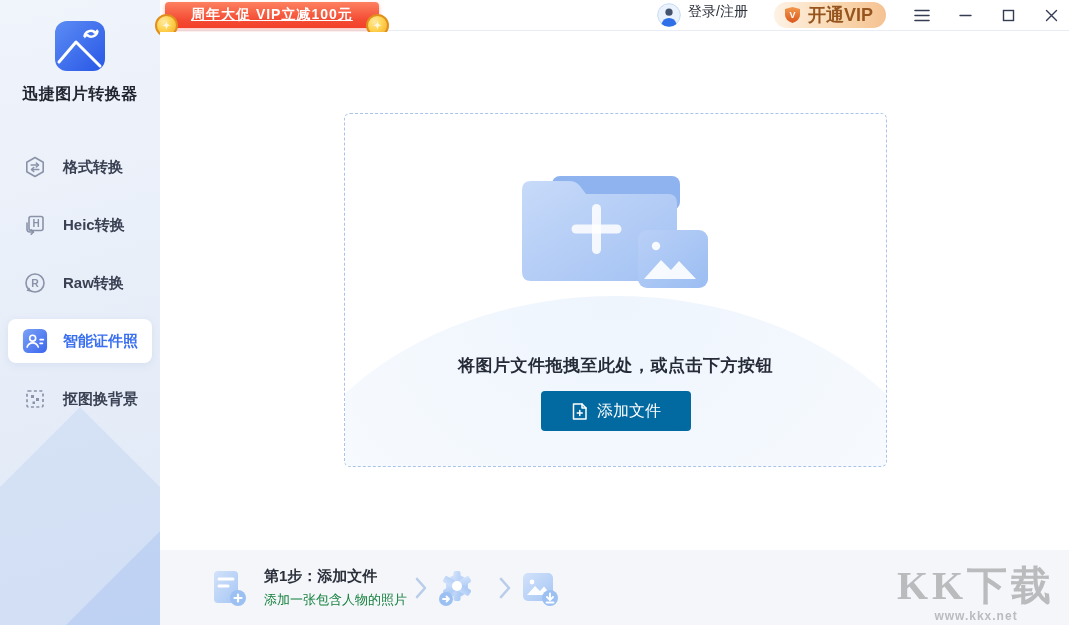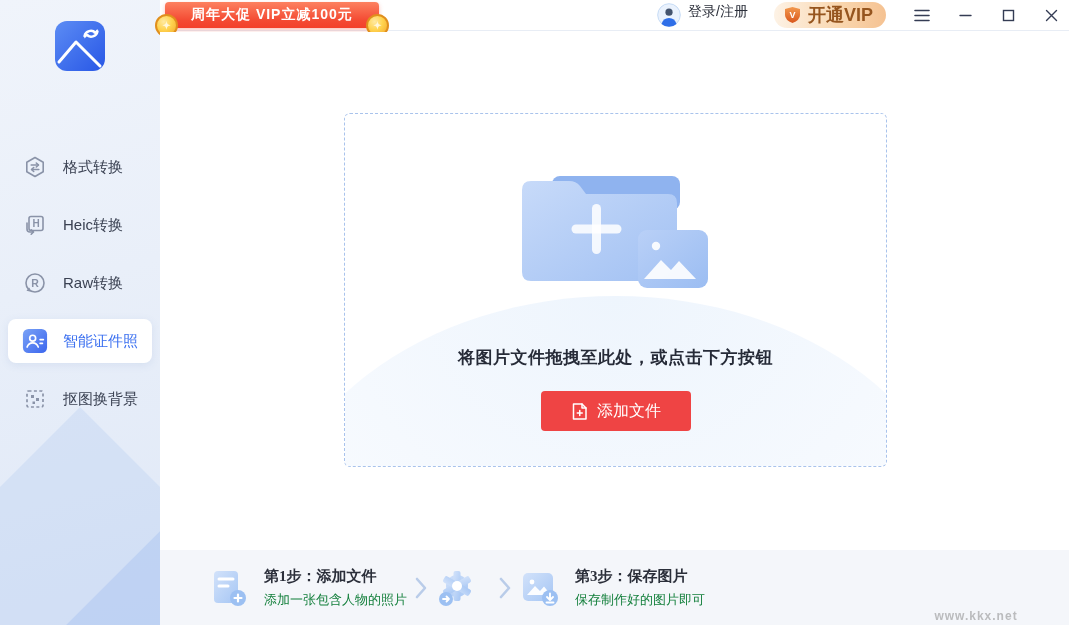--- a/index.html
+++ b/index.html
@@ -13,32 +13,32 @@
     background:rgba(183,205,240,.35); transform:rotate(45deg); }
   .sb-shape2 { position:absolute; left:60px; bottom:-190px; width:260px; height:260px;
     background:rgba(160,190,238,.38); transform:rotate(45deg); }
   .logo { position:absolute; left:54px; top:20px; width:52px; height:52px; }
   .app-title { position:absolute; left:0; top:84px; width:160px; text-align:center;
     font-size:16px; font-weight:bold; color:#20242f; letter-spacing:.5px; }
   .menu { position:absolute; left:0; top:145px; width:160px; }
   .menu-item { position:relative; height:44px; margin:0 8px 14px 8px; display:flex;
     align-items:center; padding-left:14px; border-radius:8px; cursor:pointer; }
   .menu-item .mi-icon { width:26px; height:26px; display:flex; align-items:center; justify-content:center; }
-  .menu-item .mi-label { margin-left:15px; font-size:15px; color:#3a4152; }
+  .menu-item .mi-label { margin-left:15px; font-size:15px; color:#3a4152;font-weight:bold; }
   .menu-item.selected { background:#fff; box-shadow:0 2px 8px rgba(90,120,180,.12); }
   .menu-item.selected .mi-label { color:#3a6ff0; }
 
   
   .topbar { position:absolute; left:160px; top:0; width:909px; height:31px; background:#fff;
     border-bottom:1px solid #e8edf5; display:flex; align-items:center; }
   .promo { position:relative; margin-left:5px; height:26px; padding:0 26px; display:flex;
     align-items:center; border-radius:4px;
     background:linear-gradient(180deg,#fd8160 0%,#f44b33 70%,#f3402a 100%);
     box-shadow:0 2px 4px rgba(244,75,51,.35); cursor:pointer; }
-  .promo-text { color:#fff; font-size:14px; font-weight:bold; letter-spacing:1px; white-space:nowrap; }
+  .promo-text { color:#fff; font-size:14px; font-weight:bold; letter-spacing:1px; white-space:nowrap;text-decoration:underline; }
   .coin { position:absolute; width:23px; height:23px; border-radius:50%;
     background:radial-gradient(circle at 35% 30%,#ffe9a0 0%,#ffd34e 45%,#f2a52b 100%);
     border:2px solid #e08f1d; display:flex; align-items:center; justify-content:center;
     color:#fff7dc; font-size:10px; font-weight:bold; }
   .coin-l { left:-10px; bottom:-9px; }
   .coin-r { right:-10px; bottom:-9px; }
   .topbar-right { margin-left:auto; display:flex; align-items:center; height:100%; }
   .login { display:flex; align-items:flex-start; cursor:pointer; }
   .avatar { width:24px; height:24px; margin-right:7px; }
   .login-label { font-size:14px; color:#2b2f3a; }
@@ -53,35 +53,35 @@
   .winctl:last-child { margin-right:8px; }
 
   
   .content { position:absolute; left:160px; top:32px; width:909px; height:518px; background:#fff; }
   .dropzone { position:absolute; left:184px; top:81px; width:543px; height:354px;
     border:1px dashed #a9c3ec; border-radius:6px; background:#fff; overflow:hidden; cursor:pointer; }
   .hill { position:absolute; left:-15%; top:182px; width:130%; height:300px;
     background:radial-gradient(ellipse at 50% 0%, #eef5fd 0%, #f5f9fe 55%, #fbfdff 100%);
     border-radius:50% 50% 0 0 / 90% 90% 0 0; }
   .illus { position:absolute; left:50%; top:52px; transform:translateX(-50%); }
-  .dz-hint { position:absolute; left:0; top:232px; width:100%; text-align:center;
+  .dz-hint { position:absolute; left:0; top:240px; width:100%; text-align:center;
     font-size:17px; font-weight:bold; color:#262b38; letter-spacing:.5px; }
   .add-btn { position:absolute; left:50%; top:277px; transform:translateX(-50%);
-    width:150px; height:40px; border:none; border-radius:4px; background:#ef4444;
+    width:150px; height:40px; border:none; border-radius:4px; background:#0369a1;
     display:flex; align-items:center; justify-content:center; cursor:pointer;
     font-family:"Liberation Sans", sans-serif; }
   .add-btn .ab-icon { margin-right:8px; display:flex; }
   .add-btn .ab-label { color:#fff; font-size:16px; }
 
   
   .steps { position:absolute; left:160px; top:550px; width:909px; height:75px; background:#f4f6fa;
     display:flex; align-items:center; padding:0 40px 0 48px; }
   .step { display:flex; align-items:center; }
   .step-icon { width:42px; height:42px; flex:0 0 auto; }
-  .step-text { margin-left:14px;font-family:Liberation Serif, serif; }
+  .step-text { margin-left:14px; }
   .step-title { font-size:15px; font-weight:bold; color:#2b2f3a; }
   .step-sub { margin-top:5px; font-size:13px; color:#15803d; }
   .chev { display:flex; margin:0 8px; }
 
   
   .watermark { position:absolute; right:4px; bottom:2px; width:178px; text-align:center;
     pointer-events:none; }
   .wm-title { font-size:40px; font-weight:bold; color:rgba(105,105,105,.42); letter-spacing:4px;
     font-family:"Liberation Serif", serif; }
   .wm-url { margin-top:-4px; font-size:12px; font-weight:bold; color:rgba(130,130,130,.5);
@@ -105,20 +105,21 @@
           </linearGradient>
         </defs>
         <rect x="1" y="1" width="50" height="50" rx="12" fill="url(#logog)"></rect>
         <path d="M5 42 L22 22 L46 46" fill="none" stroke="#ffffff" stroke-width="3" stroke-linejoin="round" stroke-linecap="round"></path>
         <path d="M30.5 16 a6.5 6.5 0 0 1 11 -3.2" fill="none" stroke="#fff" stroke-width="2.4" stroke-linecap="round"></path>
         <path d="M43.5 9 l0.6 5 -5 -0.8 z" fill="#fff"></path>
         <path d="M43.5 11.5 a6.5 6.5 0 0 1 -11 3.2" fill="none" stroke="#fff" stroke-width="2.4" stroke-linecap="round"></path>
         <path d="M30.5 18.5 l-0.6 -5 5 0.8 z" fill="#fff"></path>
       </svg>
     </div>
+    <div class="app-title">迅捷图片转换器</div>
 
     <nav class="menu">
       <div class="menu-item">
         <span class="mi-icon">
           <svg width="24" height="24" viewBox="0 0 24 24" fill="none" stroke="#8a93a8" stroke-width="1.6" stroke-linejoin="round" stroke-linecap="round">
             <path d="M12 2.5 L20.2 7.2 V16.8 L12 21.5 L3.8 16.8 V7.2 Z"></path>
             <path d="M8.2 10 h7"></path>
               <path d="M13.3 8 l2.2 2 -2.2 2" fill="none"></path>
             <path d="M15.8 14.5 h-7"></path>
               <path d="M10.7 12.5 l-2.2 2 2.2 2" fill="none"></path>
@@ -349,24 +350,21 @@
                 <stop offset="1" stop-color="#a6c6f4"></stop>
             </linearGradient>
           </defs>
           <rect x="4" y="6" width="30" height="28" rx="5" fill="url(#st3)"></rect>
           <circle cx="13" cy="15" r="2.4" fill="#fff"></circle>
           <path d="M8 28 l8 -9 5 5 4 -4.5 7 8.5 z" fill="#fff" opacity="0.95"></path>
           <circle cx="31" cy="31" r="8" fill="#9cc0f2"></circle>
           <path d="M31 26.5 v6 M28 30 l3 3 3 -3 M27.5 35.5 h7" fill="none" stroke="#fff" stroke-width="1.9" stroke-linecap="round" stroke-linejoin="round"></path>
         </svg>
       </span>
-      <div class="step-text">
-        <div class="step-title">第3步：保存图片</div>
-        <div class="step-sub">保存制作好的图片即可</div>
-      </div>
     </div>
 
     <div class="watermark">
+      <div class="wm-title">KK下载</div>
       <div class="wm-url">www.kkx.net</div>
     </div>
   </footer>
 
 </div>
 
 </body></html>

